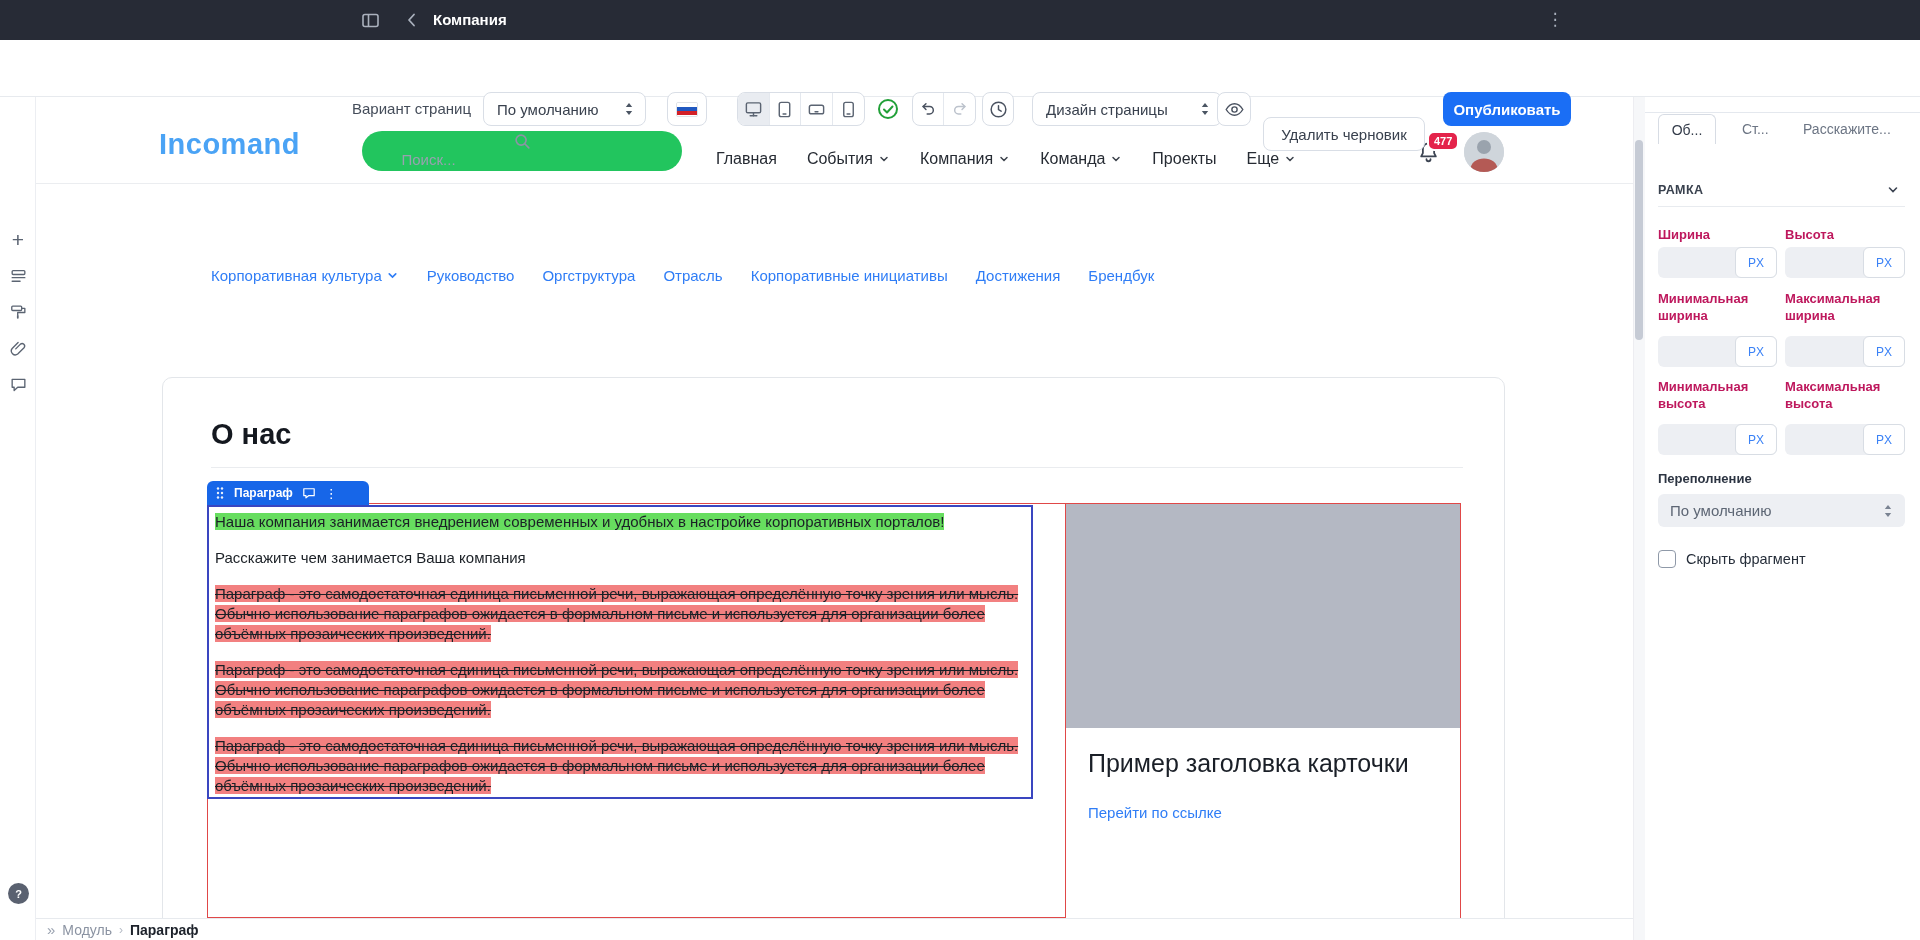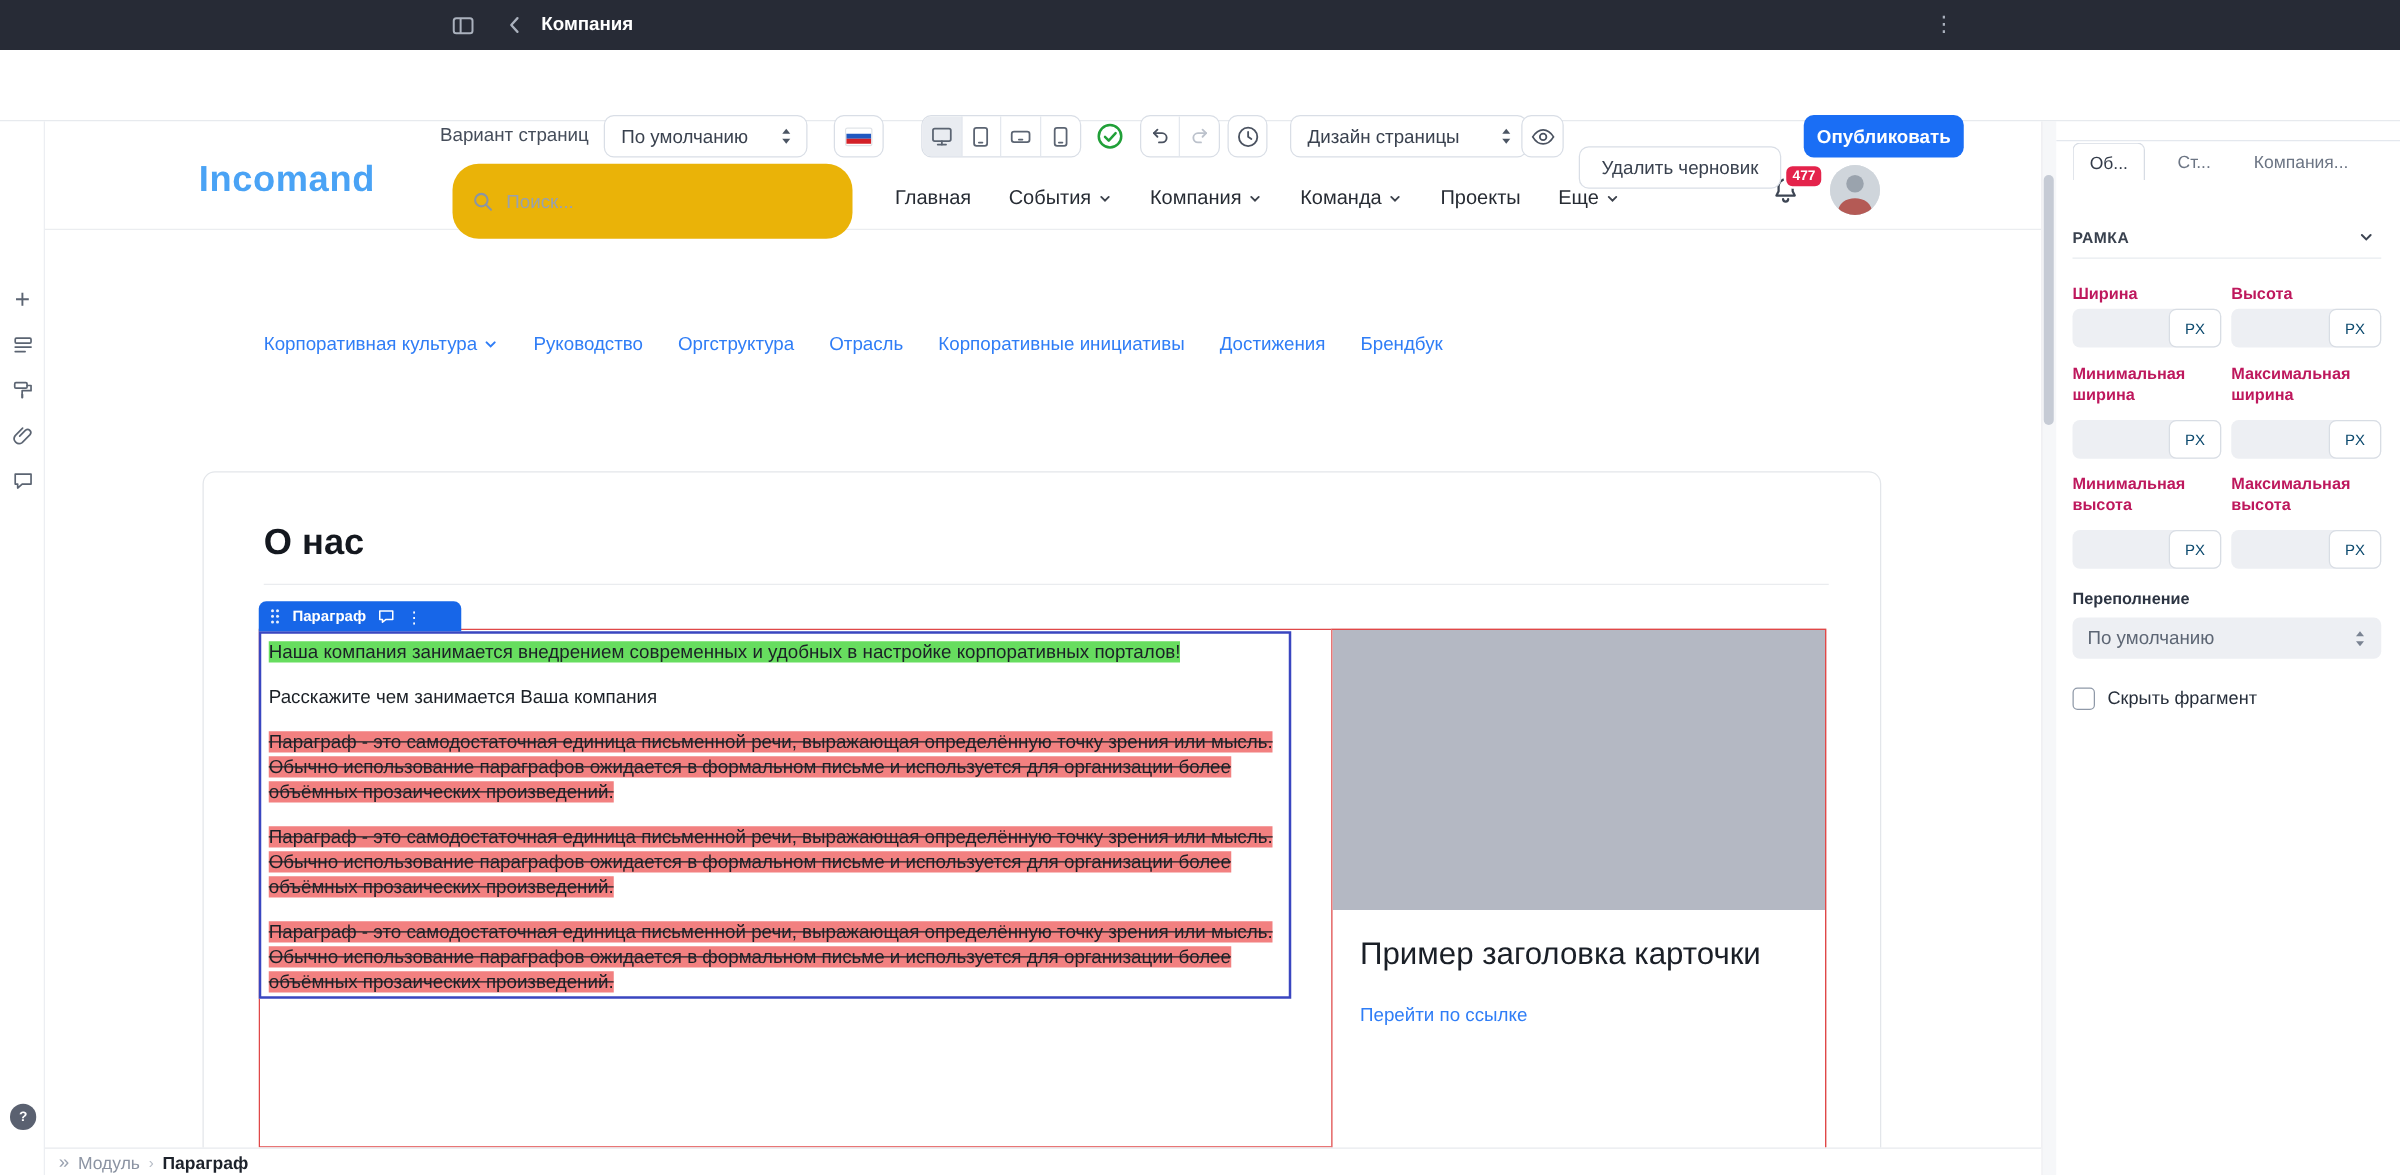--- a/index.html
+++ b/index.html
@@ -45,22 +45,22 @@
   .rail-plus { font-size:21px; line-height:20px; color:#5b6472; }
   .help-fab { position:absolute; left:8px; top:883px; width:21px; height:21px; border-radius:50%;
     background:#5a6170; color:#fff; font-size:11px; font-weight:700; display:flex; align-items:center;
     justify-content:center; z-index:45; cursor:pointer; }
 
   
   .site-header { position:absolute; left:36px; top:97px; width:1597px; height:87px; background:#fff;
     border-bottom:1px solid #ebedf0; z-index:5; }
   .logo { position:absolute; left:159px; top:128px; font-size:29px; font-weight:800; letter-spacing:.5px;
     color:#4aa3f5; z-index:6; cursor:pointer; }
-  .search { position:absolute; left:362px; top:131px; width:320px; height:60px; border-radius:21px;
-    background:#eab308; display:flex; align-items:center; padding:0 14px; z-index:6; }
+  .search { position:absolute; left:362px; top:131px; width:320px; height:40px; border-radius:21px;
+    background:#22c55e; display:flex; align-items:center; padding:0 14px; z-index:6;flex-direction:column; }
   .search input { border:none; outline:none; background:transparent; font-size:15px; color:#3a4250;
     margin-left:9px; width:250px; }
   .search input::placeholder { color:#98a1af; }
   .main-nav { position:absolute; left:716px; top:150px; display:flex; gap:30px; z-index:6; }
   .nav-item { display:flex; align-items:center; gap:5px; font-size:16px; color:#262b33; cursor:pointer; white-space:nowrap; }
   .bell-wrap { position:absolute; left:1415px; top:139px; z-index:6; cursor:pointer; }
   .badge { position:absolute; left:1427px; top:131px; background:#e4234b; color:#fff; font-size:11px;
     font-weight:700; padding:2px 5px; border-radius:7px; border:2px solid #fff; z-index:7; }
   .avatar { position:absolute; left:1464px; top:132px; width:40px; height:40px; border-radius:50%;
     overflow:hidden; background:#d7dbe0; z-index:6; cursor:pointer; }
@@ -118,21 +118,21 @@
   .ptab-i { position:absolute; top:121px; font-size:14px; color:#6c7584; z-index:17; cursor:pointer; }
   .sect-title { position:absolute; left:1658px; top:183px; font-size:12.5px; font-weight:700;
     letter-spacing:.4px; color:#39414e; z-index:16; }
   .sect-chev { position:absolute; left:1886px; top:183px; color:#3d4553; z-index:16; cursor:pointer; }
   .sect-div { position:absolute; left:1658px; top:206px; width:247px; height:1px; background:#e8ebef; z-index:16; }
   .f-label { position:absolute; font-size:13px; font-weight:600; color:#be185d; line-height:17px; z-index:16; }
   .f-input { position:absolute; height:31px; background:#edeff3; border-radius:6px; z-index:16; }
   .f-input input { position:absolute; left:0; top:0; width:calc(100% - 44px); height:100%; border:none;
     outline:none; background:transparent; padding:0 8px; font-size:14px; color:#3a4250; }
   .f-px { position:absolute; right:0; top:0; width:42px; height:100%; background:#fff;
-    border:1px solid #d8dde4; border-radius:6px; font-size:12px; color:#0c4a6e;
+    border:1px solid #d8dde4; border-radius:6px; font-size:12px; color:#3b82f6;
     display:flex; align-items:center; justify-content:center; }
   .ov-label { position:absolute; left:1658px; top:471px; font-size:13px; font-weight:600; color:#2c3442; z-index:16; }
   .ov-select { position:absolute; left:1658px; top:494px; width:247px; height:33px; background:#edeff3;
     border-radius:6px; display:flex; align-items:center; justify-content:space-between;
     padding:0 11px 0 12px; font-size:15px; color:#5d6674; z-index:16; cursor:pointer; }
   .chk { position:absolute; left:1658px; top:550px; width:18px; height:18px; border:1.5px solid #8f99a8;
     border-radius:4px; background:#fff; z-index:16; cursor:pointer; }
   .chk-label { position:absolute; left:1686px; top:551px; font-size:14.5px; color:#262e3a; z-index:16; }
 </style>
 </head>
@@ -412,21 +412,21 @@
     <span class="sb-cur">Параграф</span>
   </div>
 
   <div class="vscroll"></div>
   <div class="vthumb"></div>
 
   <div class="panel"></div>
   <div class="ptabs-line"></div>
   <div class="ptab-active">Об...</div>
   <div class="ptab-i" style="left:1742px">Ст...</div>
-  <div class="ptab-i" style="left:1803px">Компания...</div>
+  <div class="ptab-i" style="left:1803px">Расскажите...</div>
 
   <div class="sect-title">РАМКА</div>
   <span class="sect-chev">
     <svg width="14" height="14" viewBox="0 0 14 14" fill="none" stroke="currentColor" stroke-width="1.6" stroke-linecap="round">
         <polyline points="3.5,5 7,8.5 10.5,5"></polyline>
       </svg>
   </span>
   <div class="sect-div"></div>
 
   <div class="f-label" style="left:1658px;top:226px">Ширина</div>

